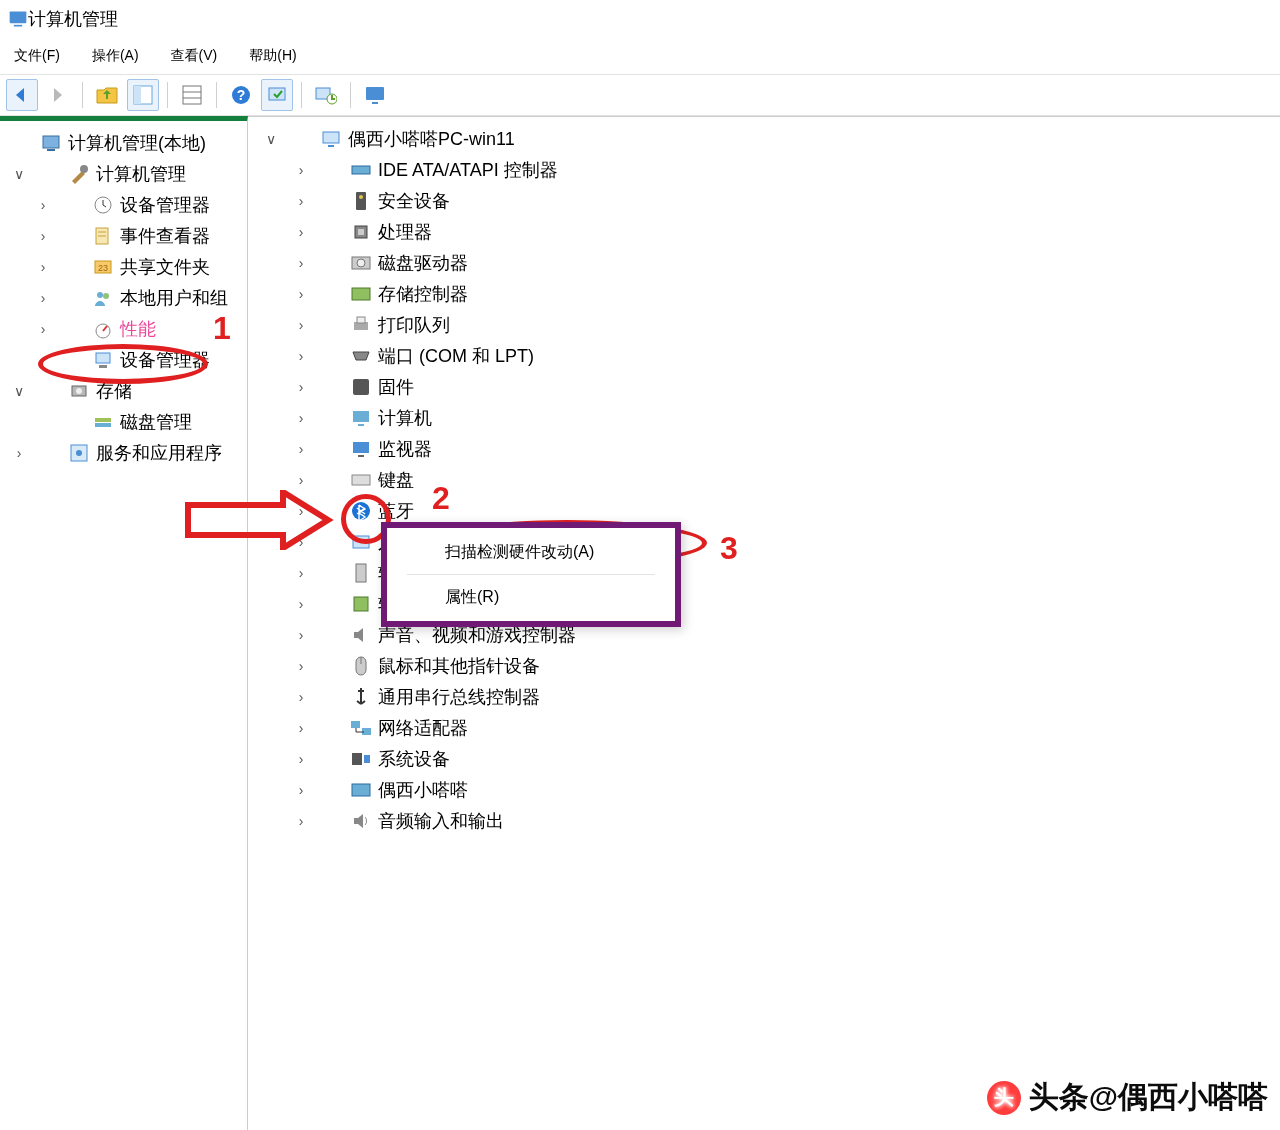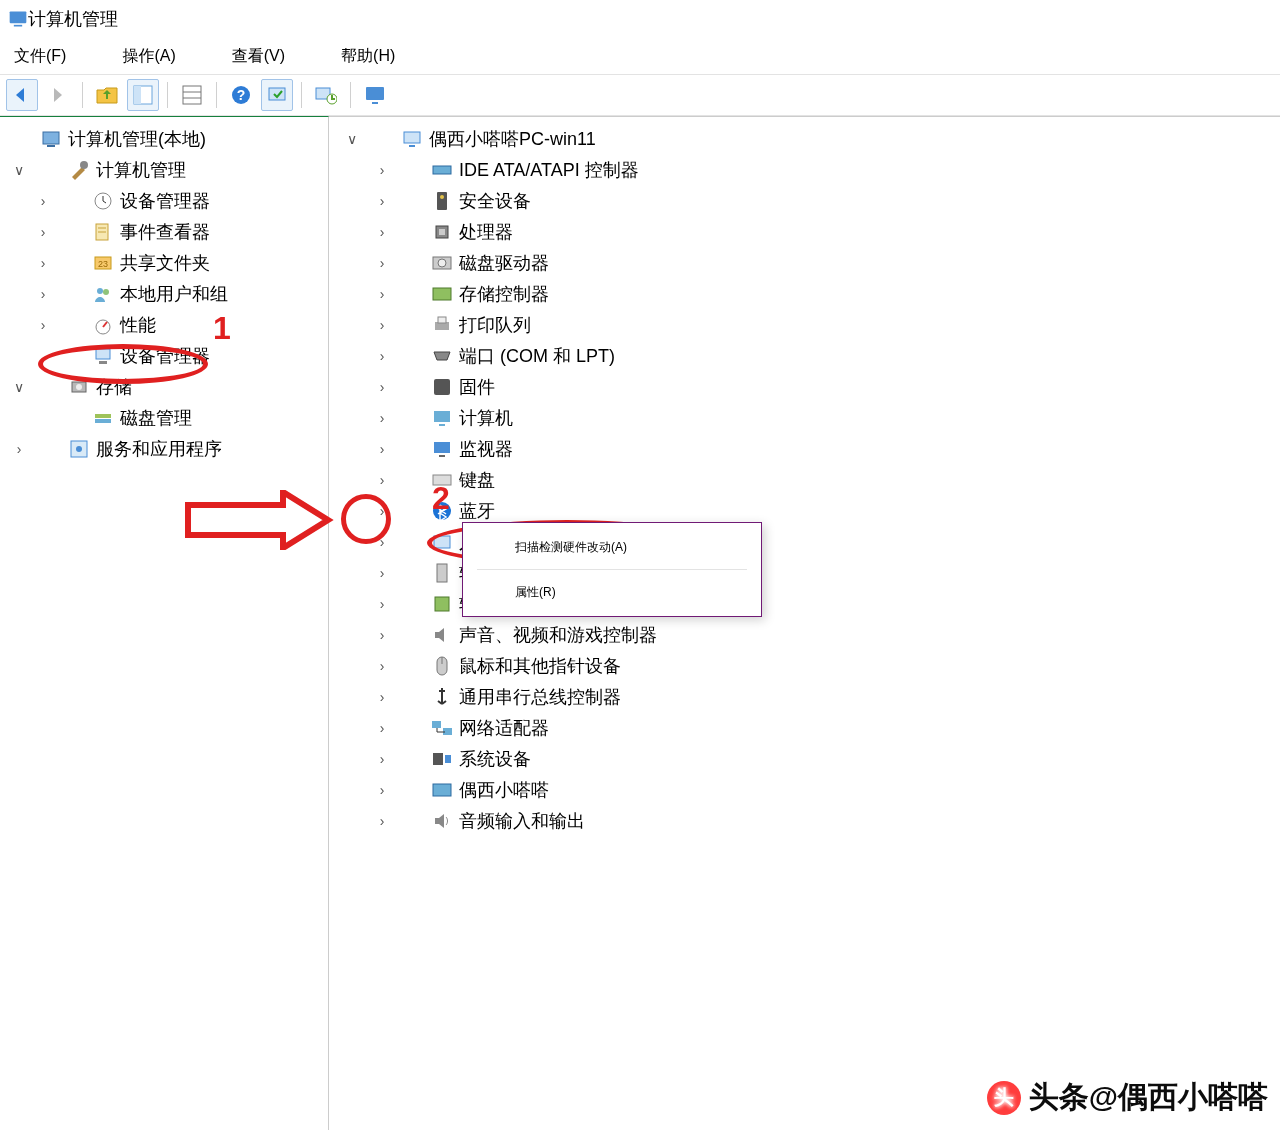--- a/index.html
+++ b/index.html
@@ -4,54 +4,54 @@
 <style>
   * { box-sizing: border-box; font-family: "Microsoft YaHei", "Segoe UI", sans-serif; }
   body { margin:0; width:1280px; height:1130px; background:#fff; color:#000; font-size:17px; position:relative; overflow:hidden; }
 
   
   .title-bar { height:38px; display:flex; align-items:center; padding:4px 8px; }
   .title-bar .app-icon { width:20px; height:20px; }
   .title-text { font-size:18px; }
 
   
-  .menu-bar { height:36px; display:flex; align-items:center; padding:0 4px; gap:36px; font-size:16px; }
+  .menu-bar { height:36px; display:flex; align-items:center; padding:0 4px; gap:12px; font-size:14px; }
   .menu-item { padding:4px 10px; cursor:default; }
 
   
   .toolbar { height:42px; border-top:1px solid #e3e3e3; border-bottom:1px solid #e3e3e3;
              display:flex; align-items:center; padding:0 6px; gap:4px; }
   .tool-btn { width:32px; height:32px; display:flex; align-items:center; justify-content:center; border-radius:2px; }
   .tool-btn.frame { border:1px solid #a1c3e8; background:#eaf3fb; }
   .tool-sep { width:1px; height:26px; background:#d0d0d0; margin:0 4px; }
 
   
   .body-area { position:absolute; left:0; right:0; top:116px; bottom:0; display:flex; }
-  .left-pane  { width:329px; border-top:1px solid #15803d; border-right:1px solid #ccc; padding-top:6px; overflow:hidden; }
+  .left-pane  { width:248px; border-top:5px solid #15803d; border-right:1px solid #ccc; padding-top:6px; overflow:hidden; }
   .right-pane { flex:1; border-top:1px solid #ccc; padding-top:6px; overflow:hidden; position:relative; }
 
   
   .row { display:flex; align-items:center; height:31px; padding-right:4px; white-space:nowrap; position:relative; }
   .row .exp { width:18px; text-align:center; color:#555; font-size:14px; user-select:none; }
   .row .icon { width:22px; height:22px; display:flex; align-items:center; justify-content:center; margin-right:6px;margin-left:40px; }
   .row .label { font-size:18px; }
-  .row .label.disabled { color:#000000; }
+  .row .label.disabled { color:#ec4899; }
   .indent1 { margin-left:10px; }
   .indent2 { margin-left:34px; }
   .r-root  { margin-left:14px; }
   .r-cat   { margin-left:44px; }
 
   
   .red { color:#e02020; font-weight:700; font-size:32px; position:absolute; pointer-events:none; }
   .oval { position:absolute; border:5px solid #e02020; pointer-events:none; }
   .circle { border-radius:50%; }
 
   
-  .ctx { position:absolute; background:#fff; border:1px solid #701a75; box-shadow:3px 3px 10px rgba(0,0,0,.18);
-         font-size:12px; padding:4px 6px; z-index:10; }
+  .ctx { position:absolute; background:#fff; border:6px solid #701a75; box-shadow:3px 3px 10px rgba(0,0,0,.18);
+         font-size:16px; padding:4px 12px; z-index:10; }
   .ctx-item { height:40px; display:flex; align-items:center; padding:0 30px 0 46px; white-space:nowrap; }
   .ctx-sep  { height:1px; background:#e3e3e3; margin:2px 8px; }
 
   
   .wm { position:absolute; right:12px; bottom:12px; display:flex; align-items:center; gap:8px;
         font-size:30px; font-weight:700; text-shadow:0 0 4px #fff,0 0 4px #fff; opacity:.95; }
   .wm-icon { width:34px; height:34px; border-radius:50%; background:#f33; display:flex; align-items:center; justify-content:center;
              color:#fff; font-size:20px; font-weight:900; }
 
   svg { display:block; }

